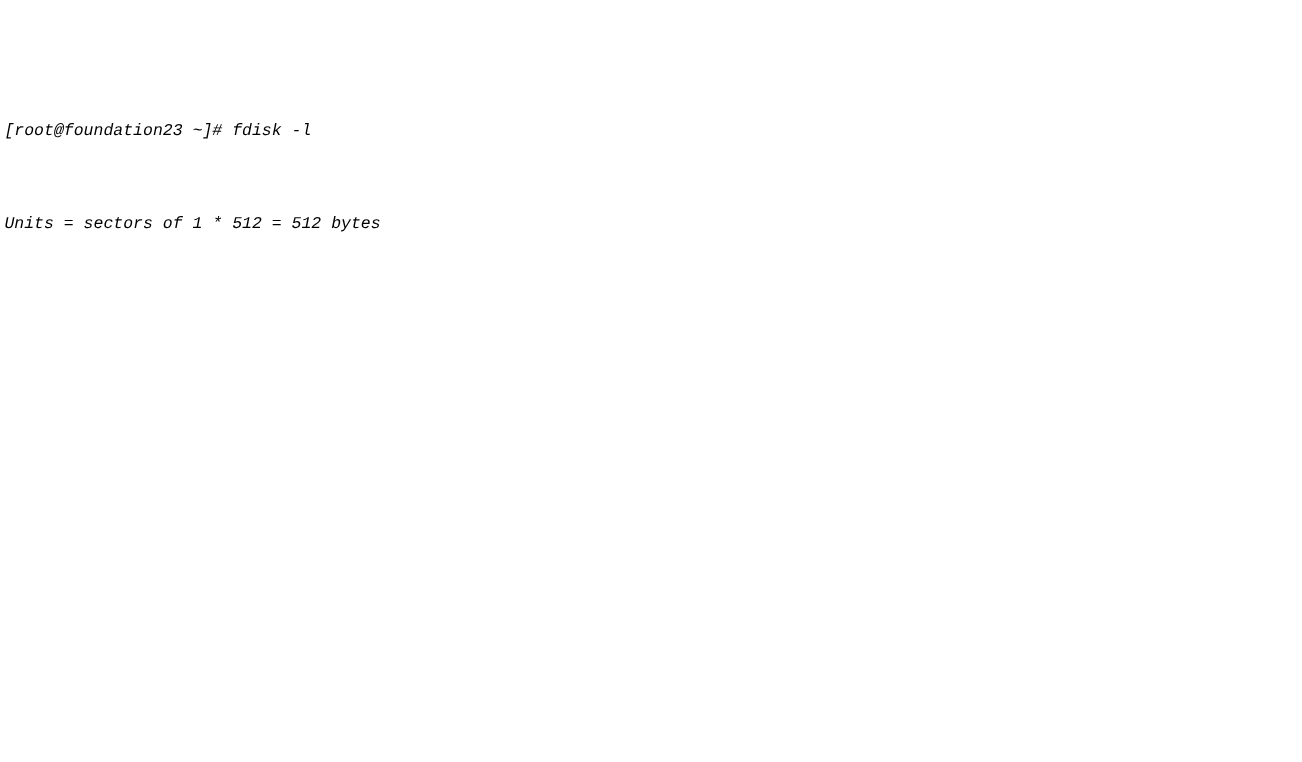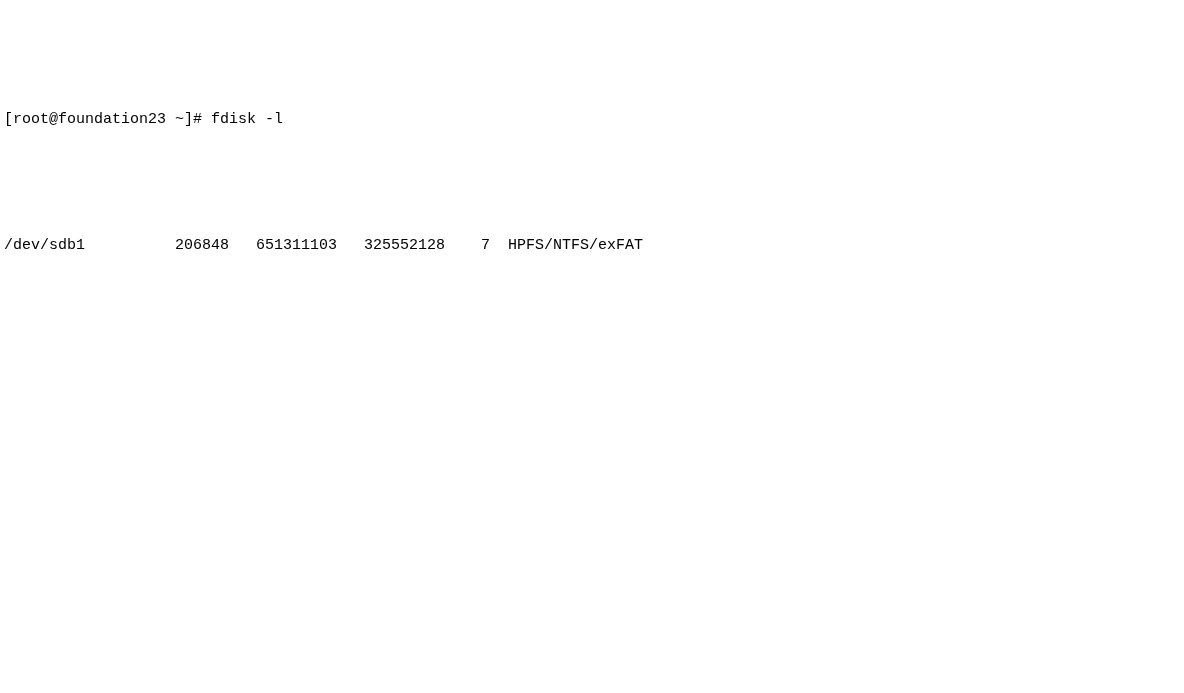--- a/index.html
+++ b/index.html
@@ -6,32 +6,32 @@
       margin: 0;
       padding: 4px;
       font-family: "Courier New", Courier, monospace;
       font-size: 15px;
       line-height: 1.4;
       background: #ffffff;
       color: #000000;
       white-space: pre;
     }
     .terminal-output span { white-space: pre; }
-    .line { display: block; }
+    .line { display: block; font-style: italic; }
   </style>
 </head>
 <body>
 
 
 
 <div class="terminal-output">
 <span class="line"><span>[root@foundation23 ~]# </span><span>fdisk -l</span></span>
 <span class="line"> </span>
+<span class="line">Units = sectors of 1 * 512 = 512 bytes</span>
 <span class="line"> </span>
-<span class="line" id="d0-r0">/dev/sdb1          206848   651311103   325552128    7  HPFS/NTFS/exFAT</span>
 <span class="line"> </span>
 
 
 
 
 
 
 
 
 

